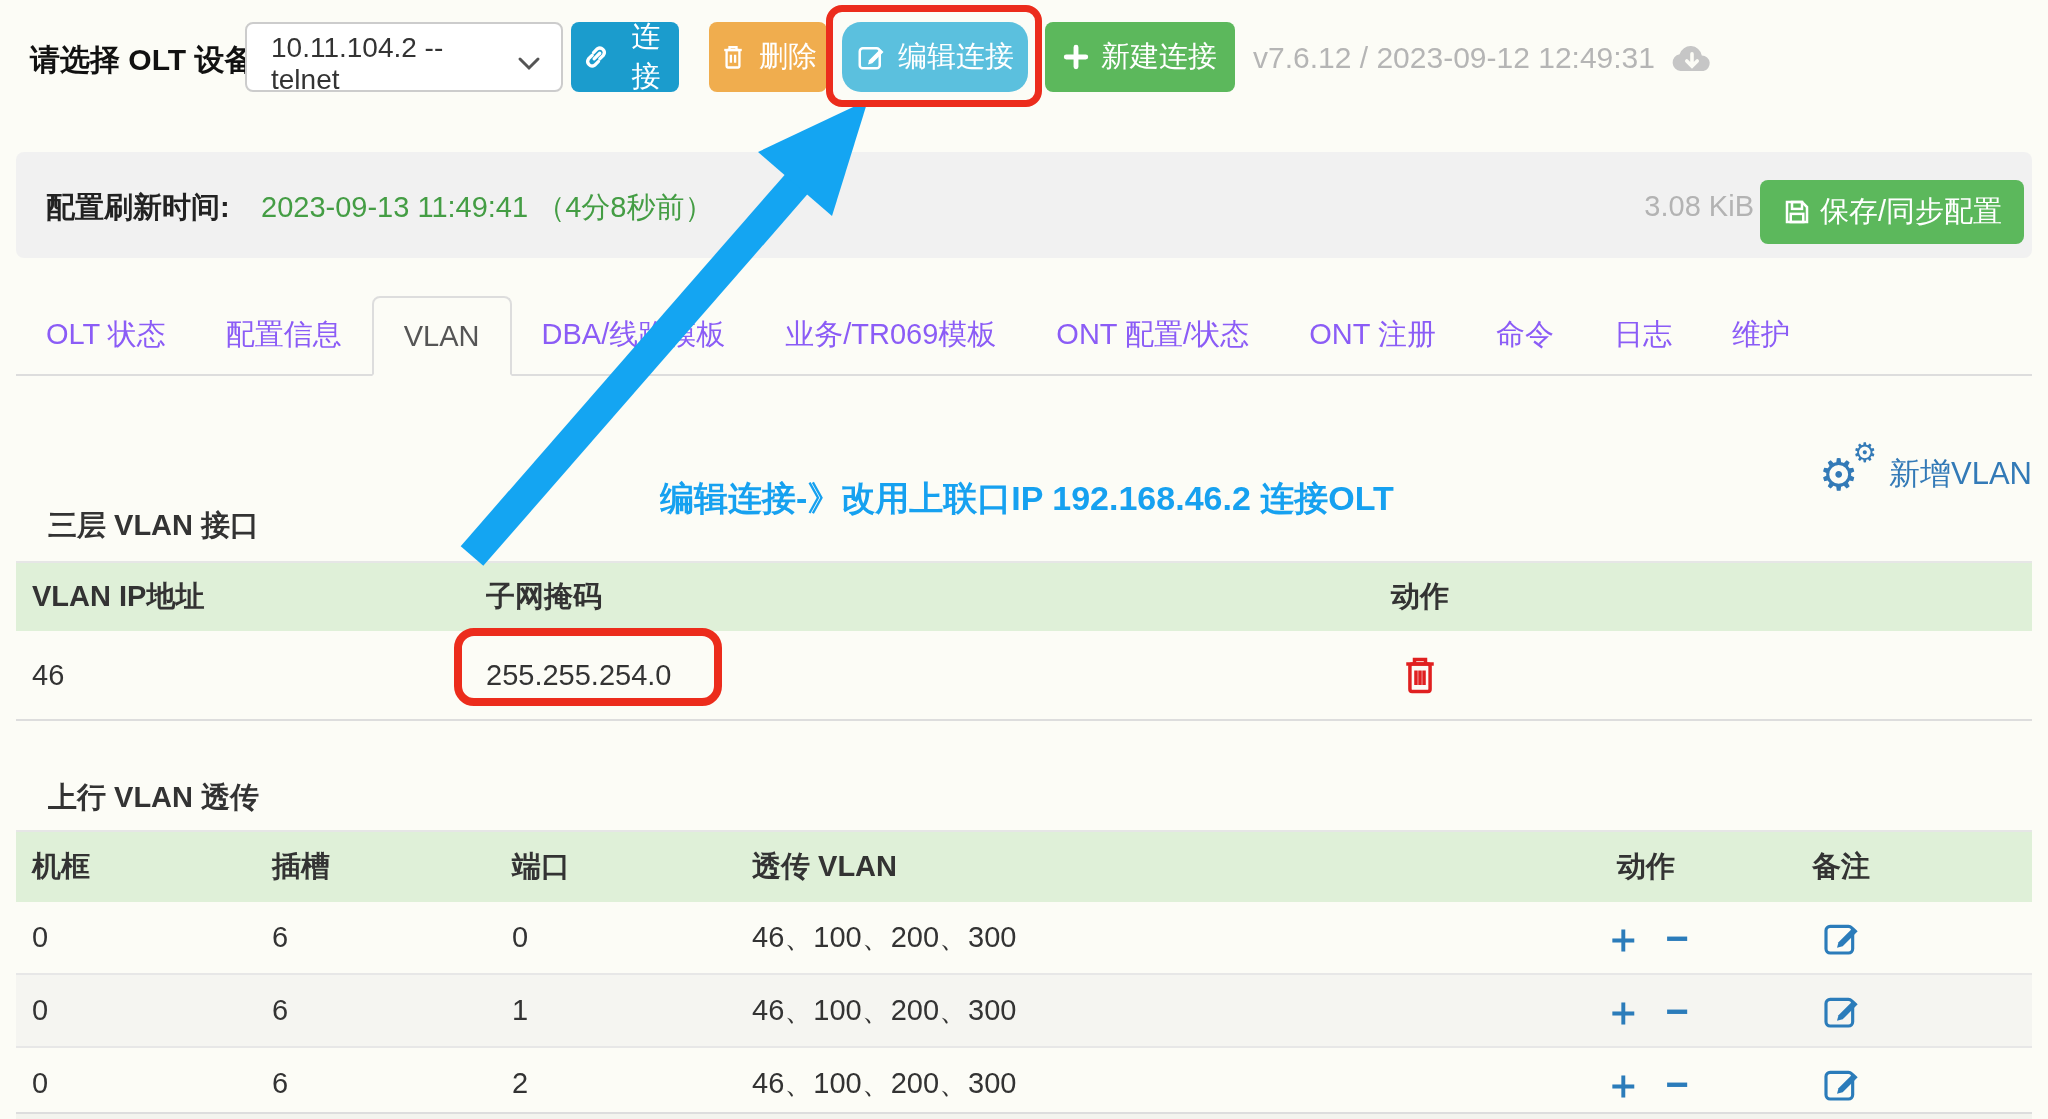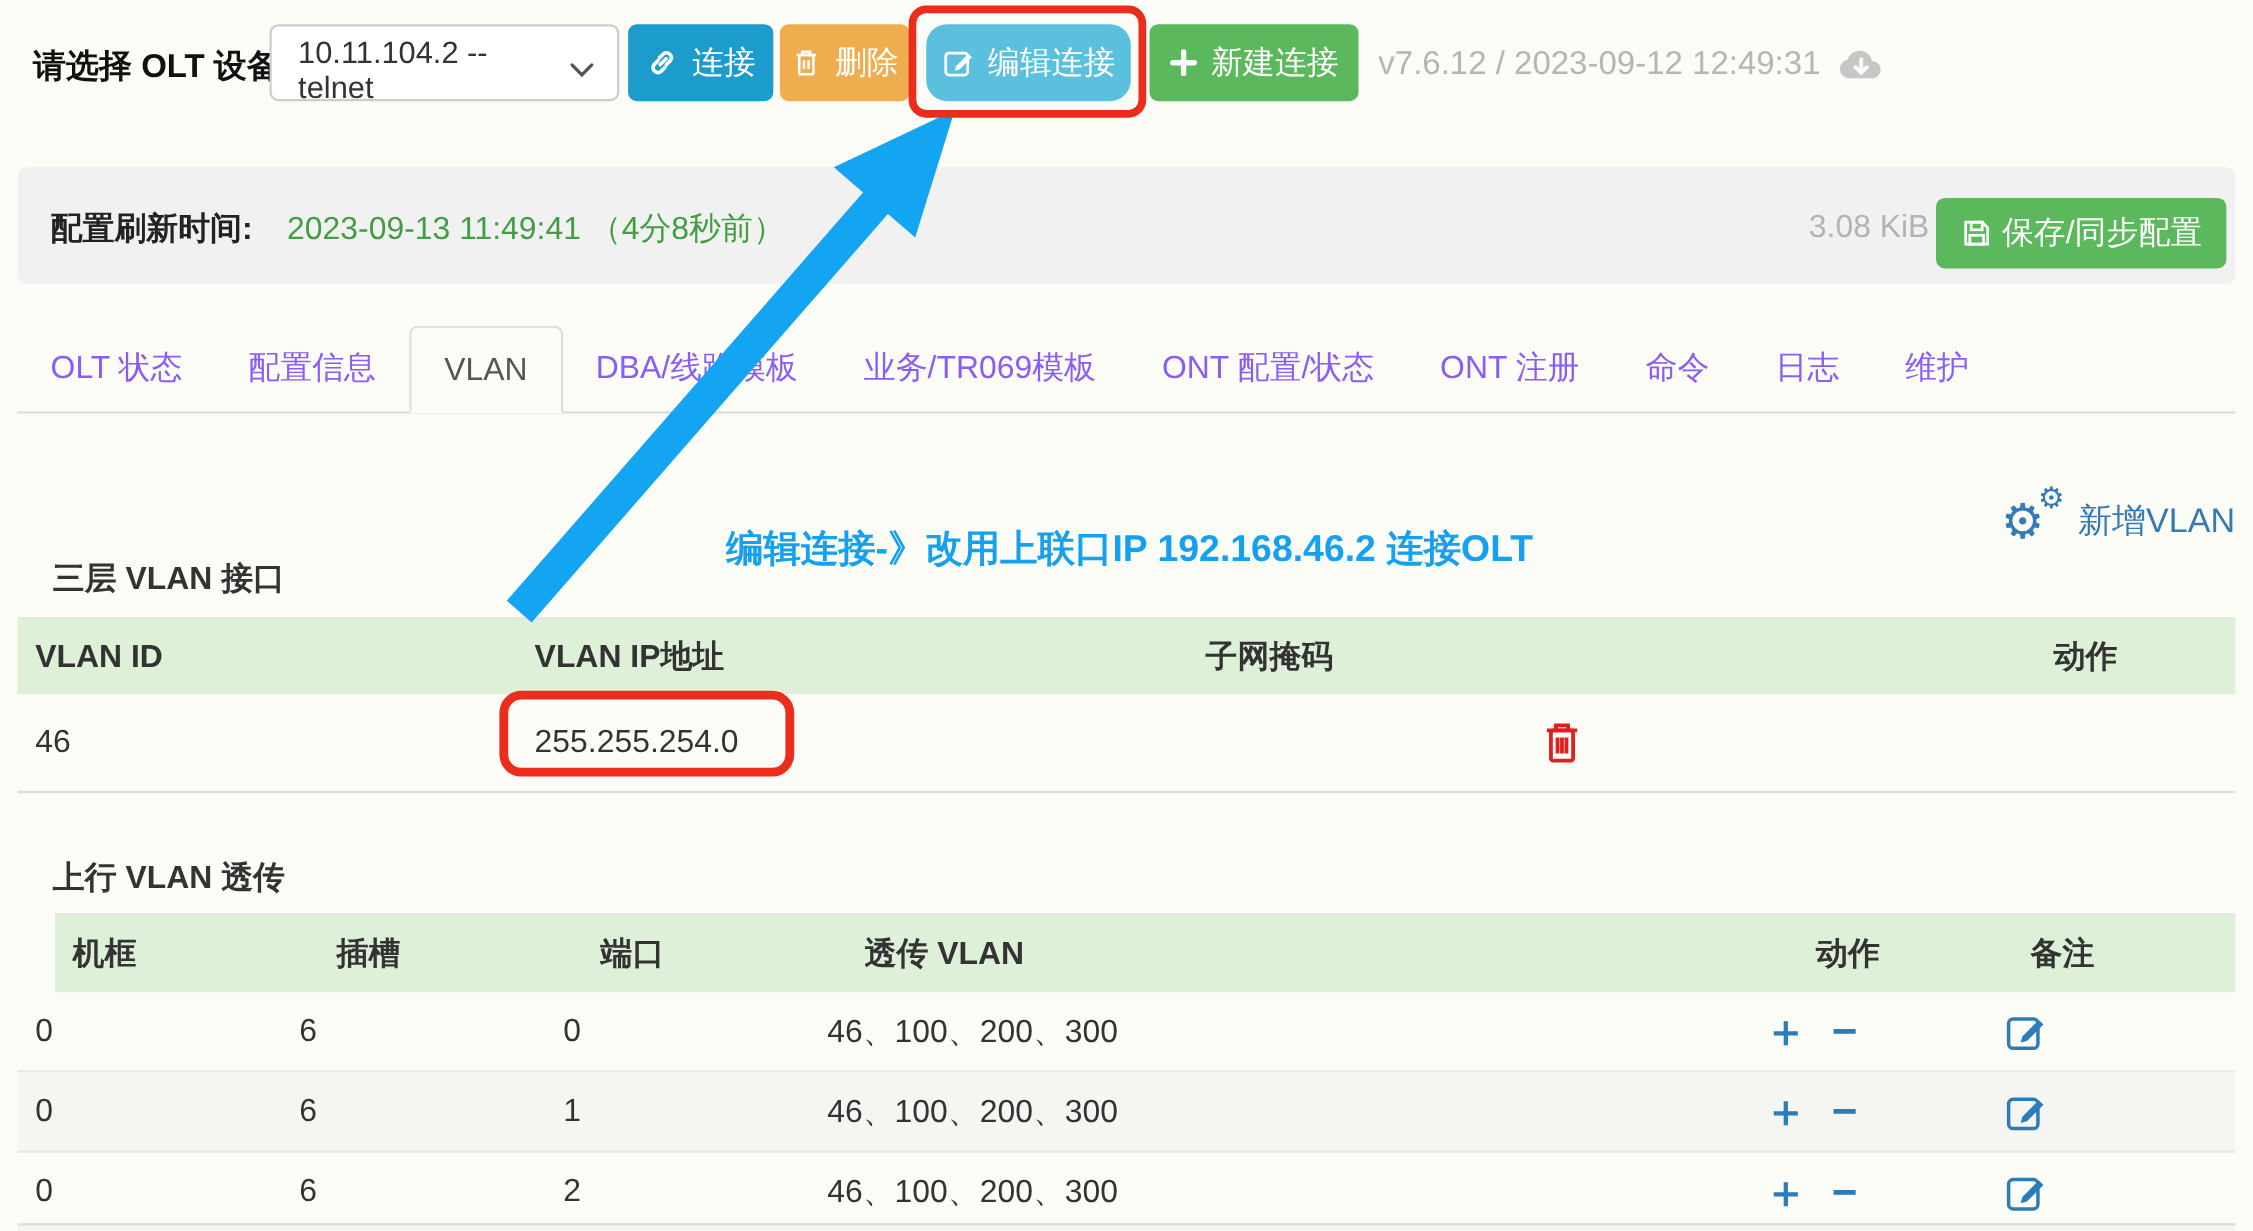--- a/index.html
+++ b/index.html
@@ -17,21 +17,21 @@
     background:#fff;border:2px solid #ccc;border-radius:8px;
     display:flex;align-items:center;justify-content:space-between;
     padding:13px 20px 0 24px;font-size:28px;color:#333;cursor:pointer;
   }
   .btn{
     position:absolute;top:22px;height:70px;box-sizing:border-box;border:none;border-radius:8px;
     display:flex;align-items:center;justify-content:center;gap:12px;
     color:#fff;font-size:29px;cursor:pointer;padding:0 10px;
     font-family:inherit;
   }
-  .btn-connect{left:571px;width:132px;background:#1b9ccd;gap:12px;}
+  .btn-connect{left:571px;width:108px;background:#1b9ccd;gap:12px;}
   .btn-delete{left:709px;width:118px;background:#f0ad4e;}
   .btn-edit{left:842px;width:186px;background:#5bc0de;border-radius:19px;}
   .btn-new{left:1045px;width:190px;background:#5cb85c;}
   .version{position:absolute;left:1253px;top:40px;font-size:30px;color:#b5b5b5;display:flex;align-items:center;gap:14px;}
   
   .hl-box{position:absolute;border:7px solid #ec2c1c;border-radius:16px;z-index:7;pointer-events:none;background:transparent;}
   .hl-edit{left:826px;top:5px;width:216px;height:102px;box-sizing:border-box;}
   .hl-ip{left:454px;top:628px;width:268px;height:78px;box-sizing:border-box;border-width:8px;border-radius:20px;}
   
   .refresh-bar{
@@ -80,21 +80,21 @@
   
   .tbl{position:absolute;left:16px;width:2016px;}
   .tbl-l3{top:561px;}
   .tbl-uplink{top:830px;}
   .trow{display:grid;align-items:center;box-sizing:border-box;}
   .tbl-l3 .trow{grid-template-columns:454px 610px 680px 272px;}
   .tbl-uplink .trow{grid-template-columns:240px 240px 240px 810px 200px 190px 96px;}
   .thead{background:#dff0d8;font-weight:bold;border-top:2px solid #e6e6e6;}
   .tbl-l3 .thead{height:70px;}
   .tbl-l3 .tbody-row{height:90px;border-bottom:2px solid #ddd;background:transparent;}
-  .tbl-uplink .thead{height:72px;margin-left:34px;}
+  .tbl-uplink .thead{height:72px;}
   .tbl-uplink .tbody-row{height:73px;border-bottom:2px solid #e7e7e7;}
   .tbl-uplink .tbody-row.striped{background:#f5f5f1;}
   .cell{padding-left:16px;font-size:29px;color:#333;overflow:hidden;white-space:nowrap;}
   .cell.center{padding-left:0;text-align:center;display:flex;align-items:center;justify-content:center;}
   .actions{display:flex;align-items:center;justify-content:center;gap:22px;}
   .pm{font-size:40px;font-weight:bold;color:#2b7cba;cursor:pointer;line-height:40px;}
   .icon-btn{cursor:pointer;display:inline-flex;align-items:center;justify-content:center;}
   .bottom-strip{position:absolute;left:16px;top:1112px;width:2016px;height:7px;background:#f3f4ee;border-top:2px solid #ddd;}
   svg{display:block;}
 </style>
@@ -208,21 +208,20 @@
 <svg class="arrow-svg" width="2048" height="1119" viewBox="0 0 2048 1119">
   <line x1="472" y1="556" x2="800" y2="180" stroke="#14a5f2" stroke-width="30"></line>
   <polygon points="868,100 832,216 758,152" fill="#14a5f2"></polygon>
 </svg>
 <div class="annotation-text">编辑连接-》改用上联口IP 192.168.46.2 连接OLT</div>
 
 <div class="section-title title-l3">三层 VLAN 接口</div>
 
 <div class="tbl tbl-l3">
   <div class="trow thead">
-    <div class="cell">VLAN ID</div>
     <div class="cell">VLAN IP地址</div>
     <div class="cell">子网掩码</div>
     <div class="cell center">动作</div>
   </div>
   <div class="trow tbody-row">
     <div class="cell">46</div>
     <div class="cell">255.255.254.0</div>
     <div class="cell center">
       <span class="icon-btn">
         <svg width="44" height="44" viewBox="0 0 24 24" fill="none" stroke="#e02020" stroke-width="1.9">

